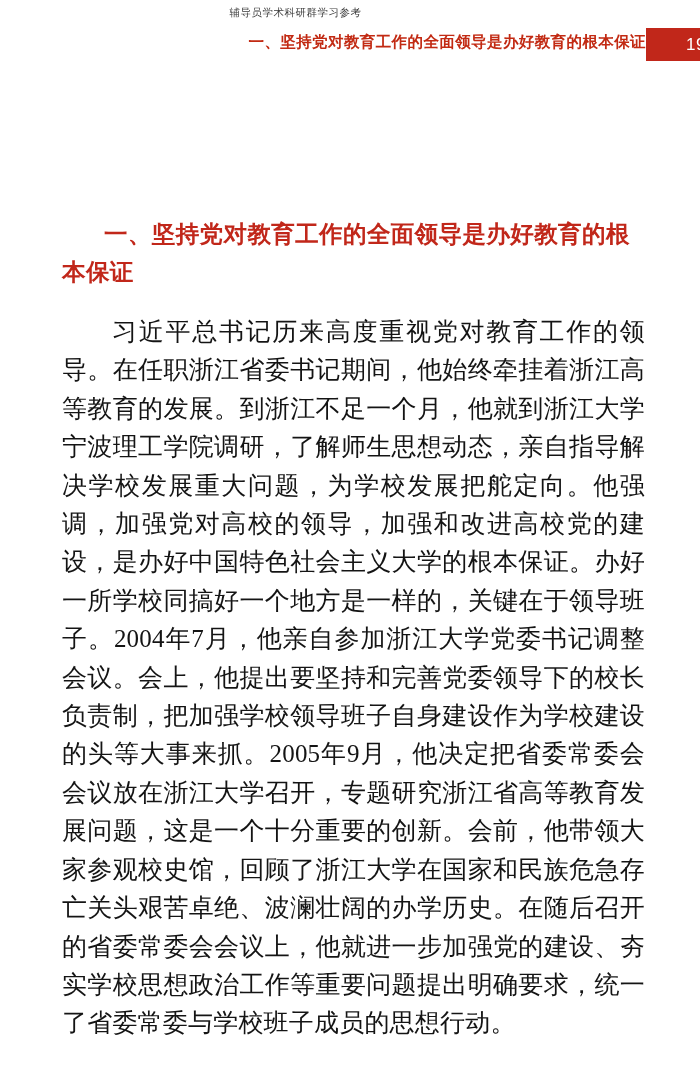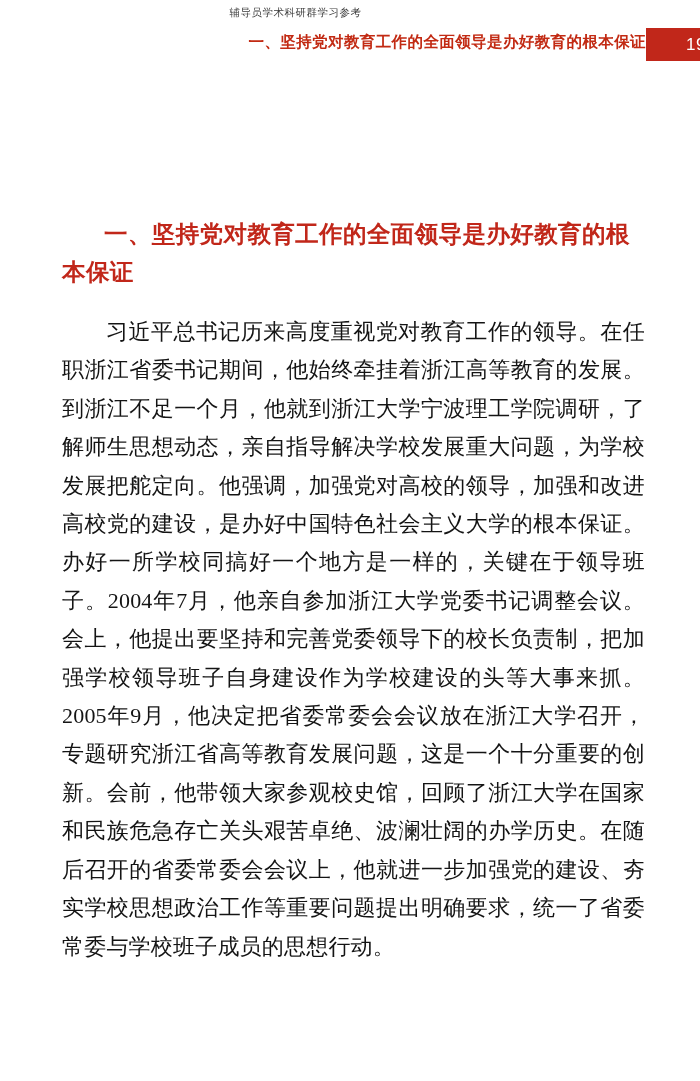--- a/index.html
+++ b/index.html
@@ -88,21 +88,21 @@
     font-weight: bold;
     font-size: 23.5px;
     line-height: 38px;
     letter-spacing: 0.4px;
     margin: 0 0 22px 0;
     text-indent: 42px;
   }
 
   .para {
     font-family: "Liberation Serif", "DejaVu Serif", serif;
-    font-size: 22px;
+    font-size: 25px;
     line-height: 38.4px;
     color: #141414;
     margin: 0;
     text-align: justify;
     text-justify: inter-ideograph;
     text-indent: 2em;
     letter-spacing: 0.2px;
   }
   .para + .para {
     margin-top: 0px;

